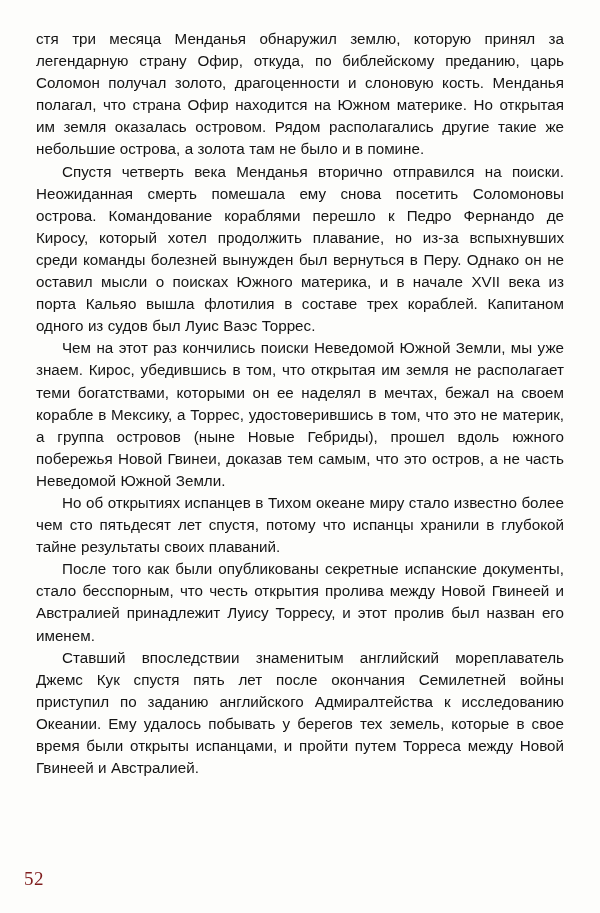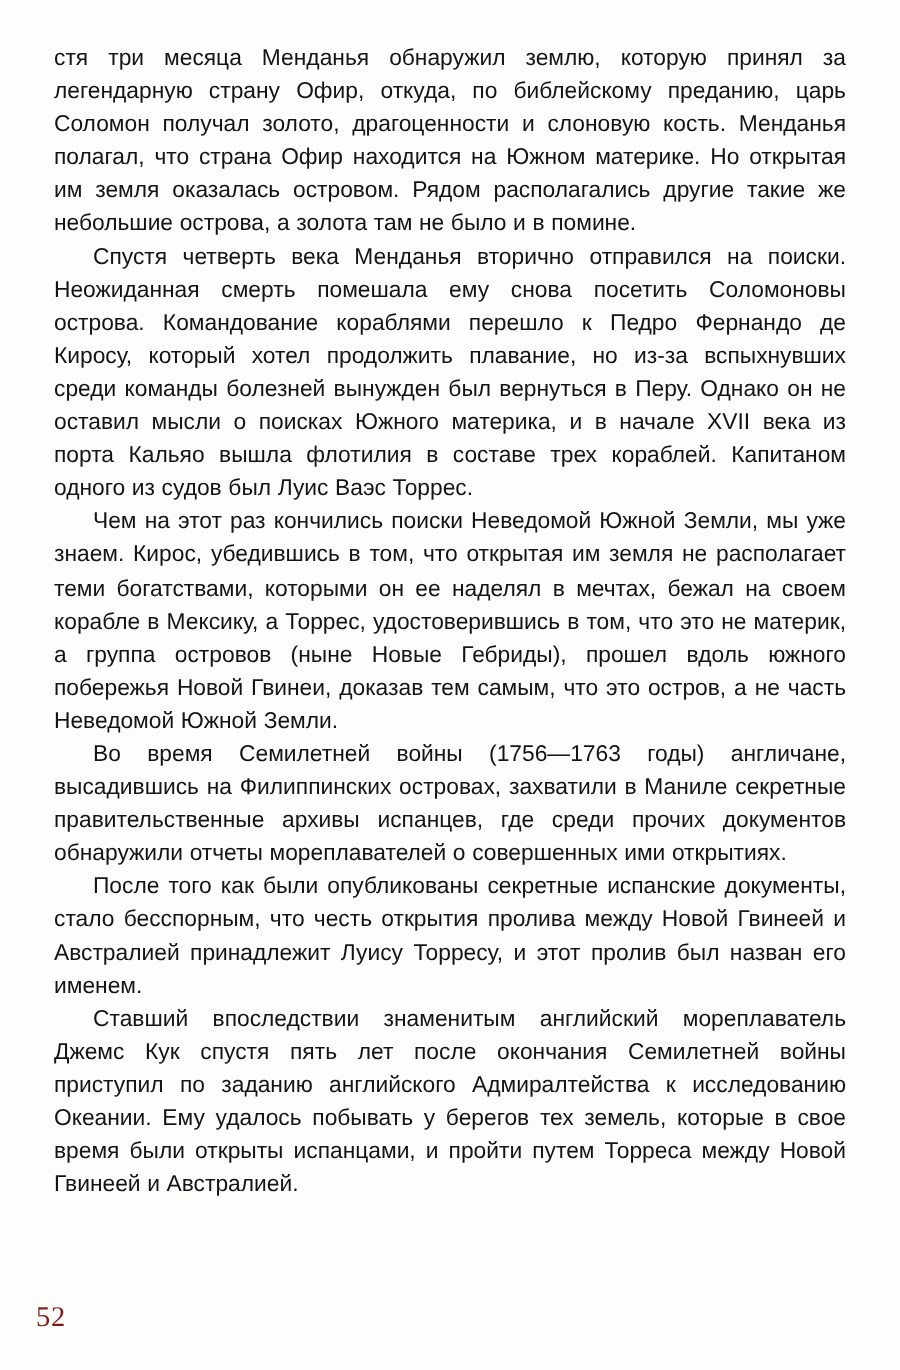--- a/index.html
+++ b/index.html
@@ -48,18 +48,18 @@
   }
 </style>
 </head>
 <body>
 
 <div class="page">
   <div class="text-column">
     <p class="para first">стя три месяца Менданья обнаружил землю, которую принял за легендарную страну Офир, откуда, по библейскому преданию, царь Соломон получал золото, драгоценности и слоновую кость. Менданья полагал, что страна Офир находится на Южном материке. Но открытая им земля оказалась островом. Рядом располагались другие такие же небольшие острова, а золота там не было и в помине.</p>
     <p class="para">Спустя четверть века Менданья вторично отправился на поиски. Неожиданная смерть помешала ему снова посетить Соломоновы острова. Командование кораблями перешло к Педро Фернандо де Киросу, который хотел продолжить плавание, но из-за вспыхнувших среди команды болезней вынужден был вернуться в Перу. Однако он не оставил мысли о поисках Южного материка, и в начале XVII века из порта Кальяо вышла флотилия в составе трех кораблей. Капитаном одного из судов был Луис Ваэс Торрес.</p>
     <p class="para">Чем на этот раз кончились поиски Неведомой Южной Земли, мы уже знаем. Кирос, убедившись в том, что открытая им земля не располагает теми богатствами, которыми он ее наделял в мечтах, бежал на своем корабле в Мексику, а Торрес, удостоверившись в том, что это не материк, а группа островов (ныне Новые Гебриды), прошел вдоль южного побережья Новой Гвинеи, доказав тем самым, что это остров, а не часть Неведомой Южной Земли.</p>
-    <p class="para">Во время Семилетней войны (1756—1763 годы) англичане, высадившись на Филиппинских островах, захватили в Маниле секретные правительственные архивы испанцев, где среди прочих документов обнаружили отчеты мореплавателей о совершенных ими открытиях.</p>
+    <p class="para">Но об открытиях испанцев в Тихом океане миру стало известно более чем сто пятьдесят лет спустя, потому что испанцы хранили в глубокой тайне результаты своих плаваний.</p>
     <p class="para">После того как были опубликованы секретные испанские документы, стало бесспорным, что честь открытия пролива между Новой Гвинеей и Австралией принадлежит Луису Торресу, и этот пролив был назван его именем.</p>
     <p class="para">Ставший впоследствии знаменитым английский мореплаватель Джемс Кук спустя пять лет после окончания Семилетней войны приступил по заданию английского Адмиралтейства к исследованию Океании. Ему удалось побывать у берегов тех земель, которые в свое время были открыты испанцами, и пройти путем Торреса между Новой Гвинеей и Австралией.</p>
   </div>
   <div class="page-number">52</div>
 </div>
 
 </body></html>

